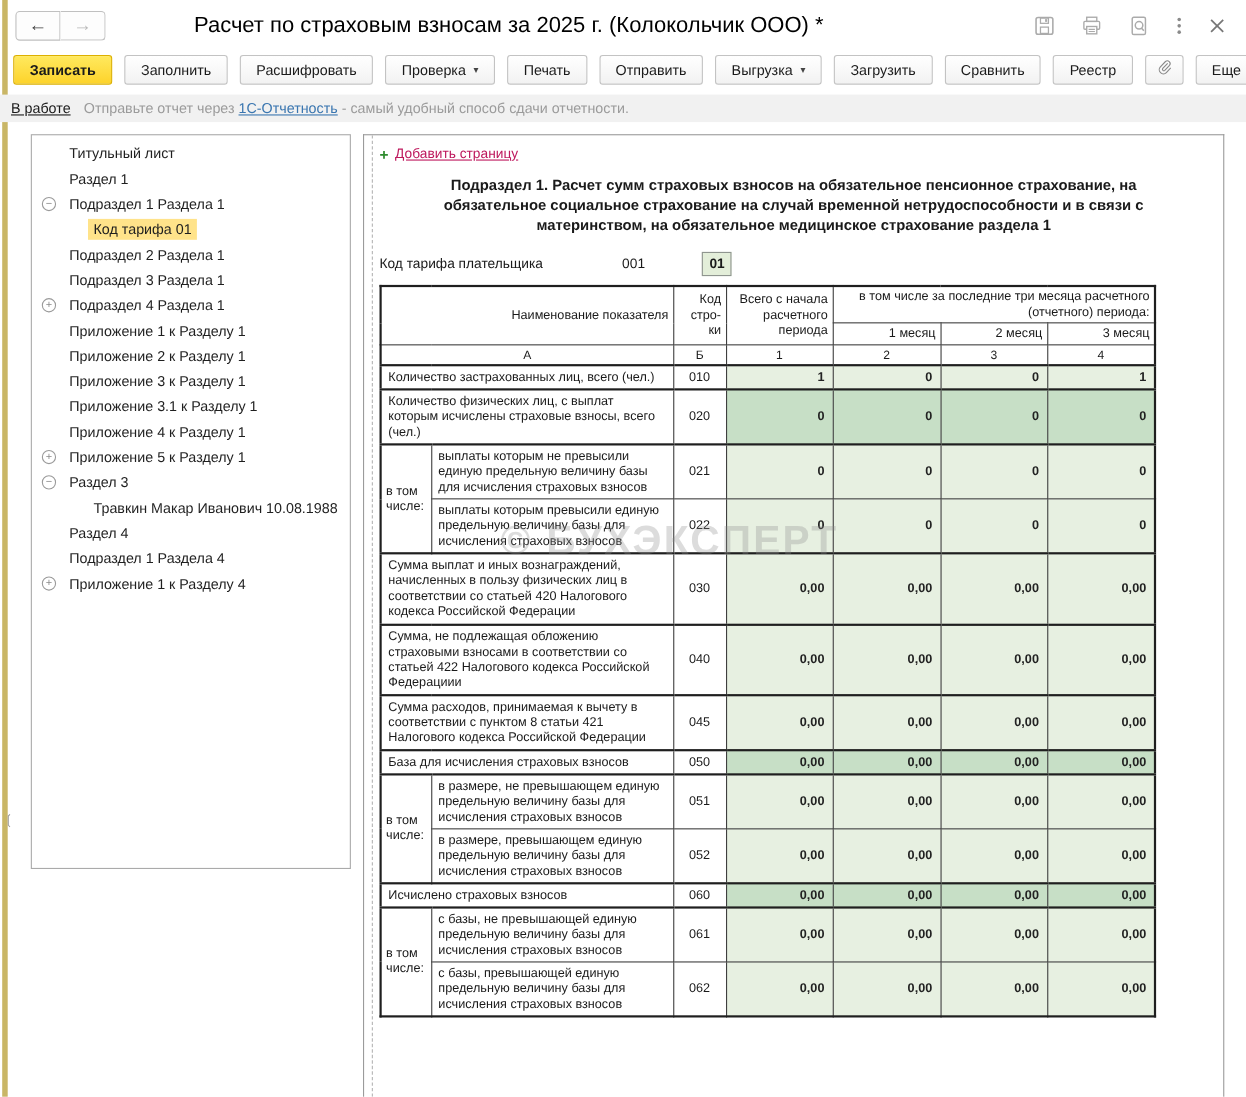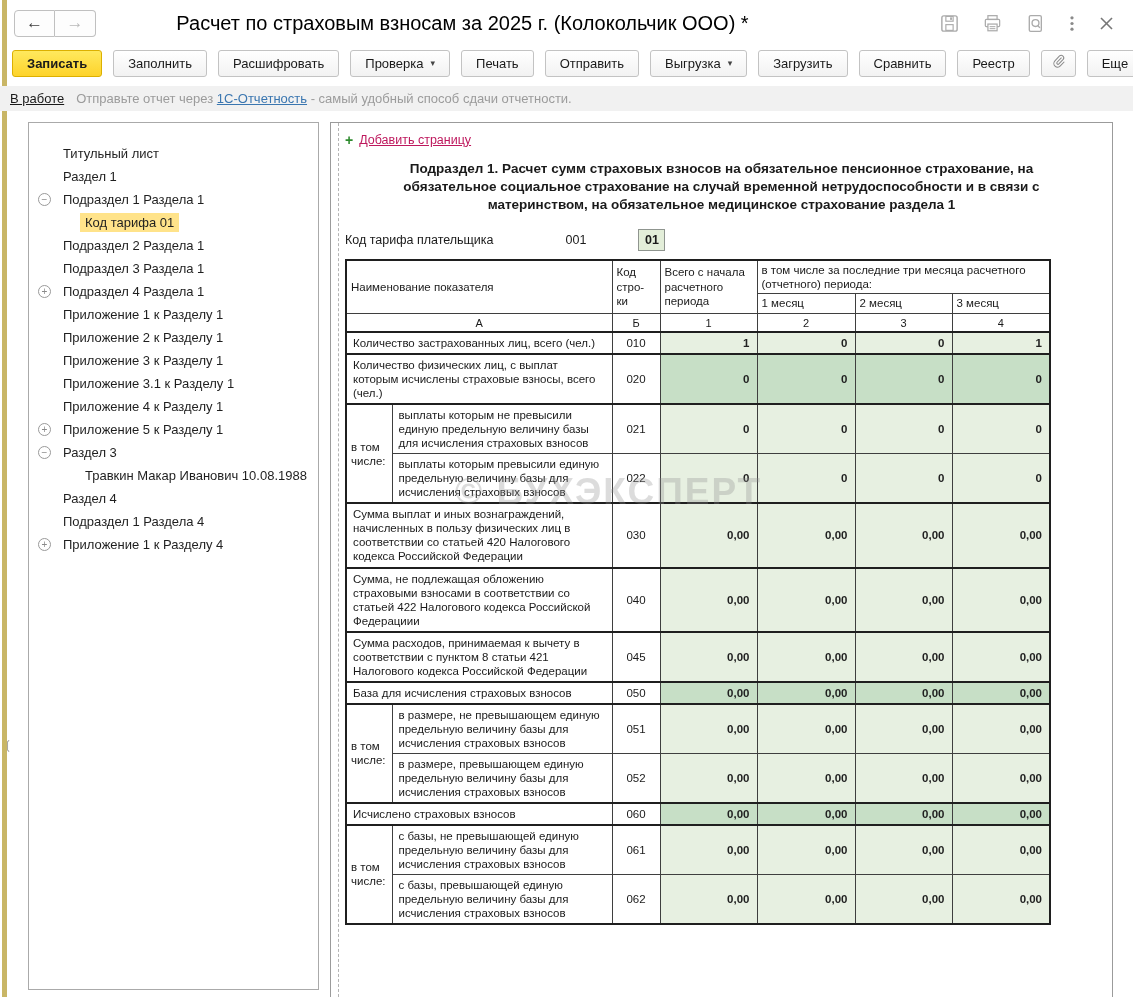--- a/index.html
+++ b/index.html
@@ -31,22 +31,22 @@
   .btn.icon-btn { padding:0 9px; }
 
   
   .statusbar { position:absolute; left:0; top:86px; right:0; height:25px; background:#f1f1f1;
     display:flex; align-items:center; font-size:13px; }
   .status-state { margin-left:10px; color:#1a1a1a; text-decoration:underline; }
   .status-msg { margin-left:12px; color:#9b9b9b; }
   .status-msg a { color:#3a76b0; text-decoration:underline; }
 
   
-  .sidebar { position:absolute; left:28px; top:122px; width:291px; height:868px;
-    border:1px solid #aaaaaa; background:#fff; overflow:hidden; padding-top:19px; }
+  .sidebar { position:absolute; left:28px; top:122px; width:291px; height:668px;
+    border:1px solid #aaaaaa; background:#fff; overflow:hidden; padding-top:5px; }
   .tree-item { display:flex; align-items:center; height:23px; font-size:13px; color:#1f1f1f; cursor:default; }
   .tree-item .exp { width:13px; height:13px; margin-left:9px; margin-right:7px; border:1px solid #9a9a9a;
     border-radius:50%; color:#8a8a8a; font-size:10px; line-height:11px; text-align:center; flex:0 0 13px; }
   .tree-item .exp.none { visibility:hidden; border:none; }
   .tree-item.lvl1 { padding-left:22px; }
   .tree-item .lbl { padding:2px 5px; }
   .tree-item .lbl.selected { background:#ffe38a; }
   .collapse-handle { position:absolute; left:3px; top:738px; color:#9a9a9a; font-size:12px; }
 
   
@@ -60,21 +60,21 @@
   .tariff-row { margin:14px 0 8px 14px; display:flex; align-items:center; font-size:12.5px;gap:36px; }
   .tariff-code { margin-left:36px; }
   .tariff-box { margin-left:16px; min-width:27px; height:22px; border:1px solid #8f958f; background:#e3eed9;
     font-weight:bold; font-size:12.5px; display:flex; align-items:center; justify-content:center; padding:0 5px; }
 
   
   table.report { border-collapse:collapse; margin-left:14px; table-layout:fixed; width:704px;
     border:2px solid #1f1f1f; }
   .report th, .report td { border:1px solid #3f3f3f; vertical-align:middle; }
   .report tr.major > td { border-top:2px solid #1f1f1f; }
-  .report th { font-weight:normal; font-size:11.5px; text-align:left; padding:2px 4px; line-height:1.25; }
+  .report th { font-weight:normal; font-size:11.5px; text-align:right; padding:2px 4px; line-height:1.25; }
   .report .letters td { font-size:11px; text-align:center; height:19px; padding:0; }
   .name-cell { font-size:11.5px; padding:3px 6px; line-height:1.22; }
   .group-cell { font-size:11.5px; padding:3px 4px; line-height:1.25; vertical-align:middle; }
   .code-cell { font-size:11.5px; text-align:center; }
   .val-cell { font-size:11.5px; font-weight:bold; text-align:right; padding:2px 7px; color:#222; }
   .val-cell.light  { background:#e7f0e1; }
   .val-cell.medium { background:#c7dfc6; }
   col.c-group{width:46px} col.c-name{width:220px} col.c-code{width:48px}
   col.c-total{width:97px} col.c-m1{width:98px} col.c-m2{width:97px} col.c-m3{width:98px}
 

